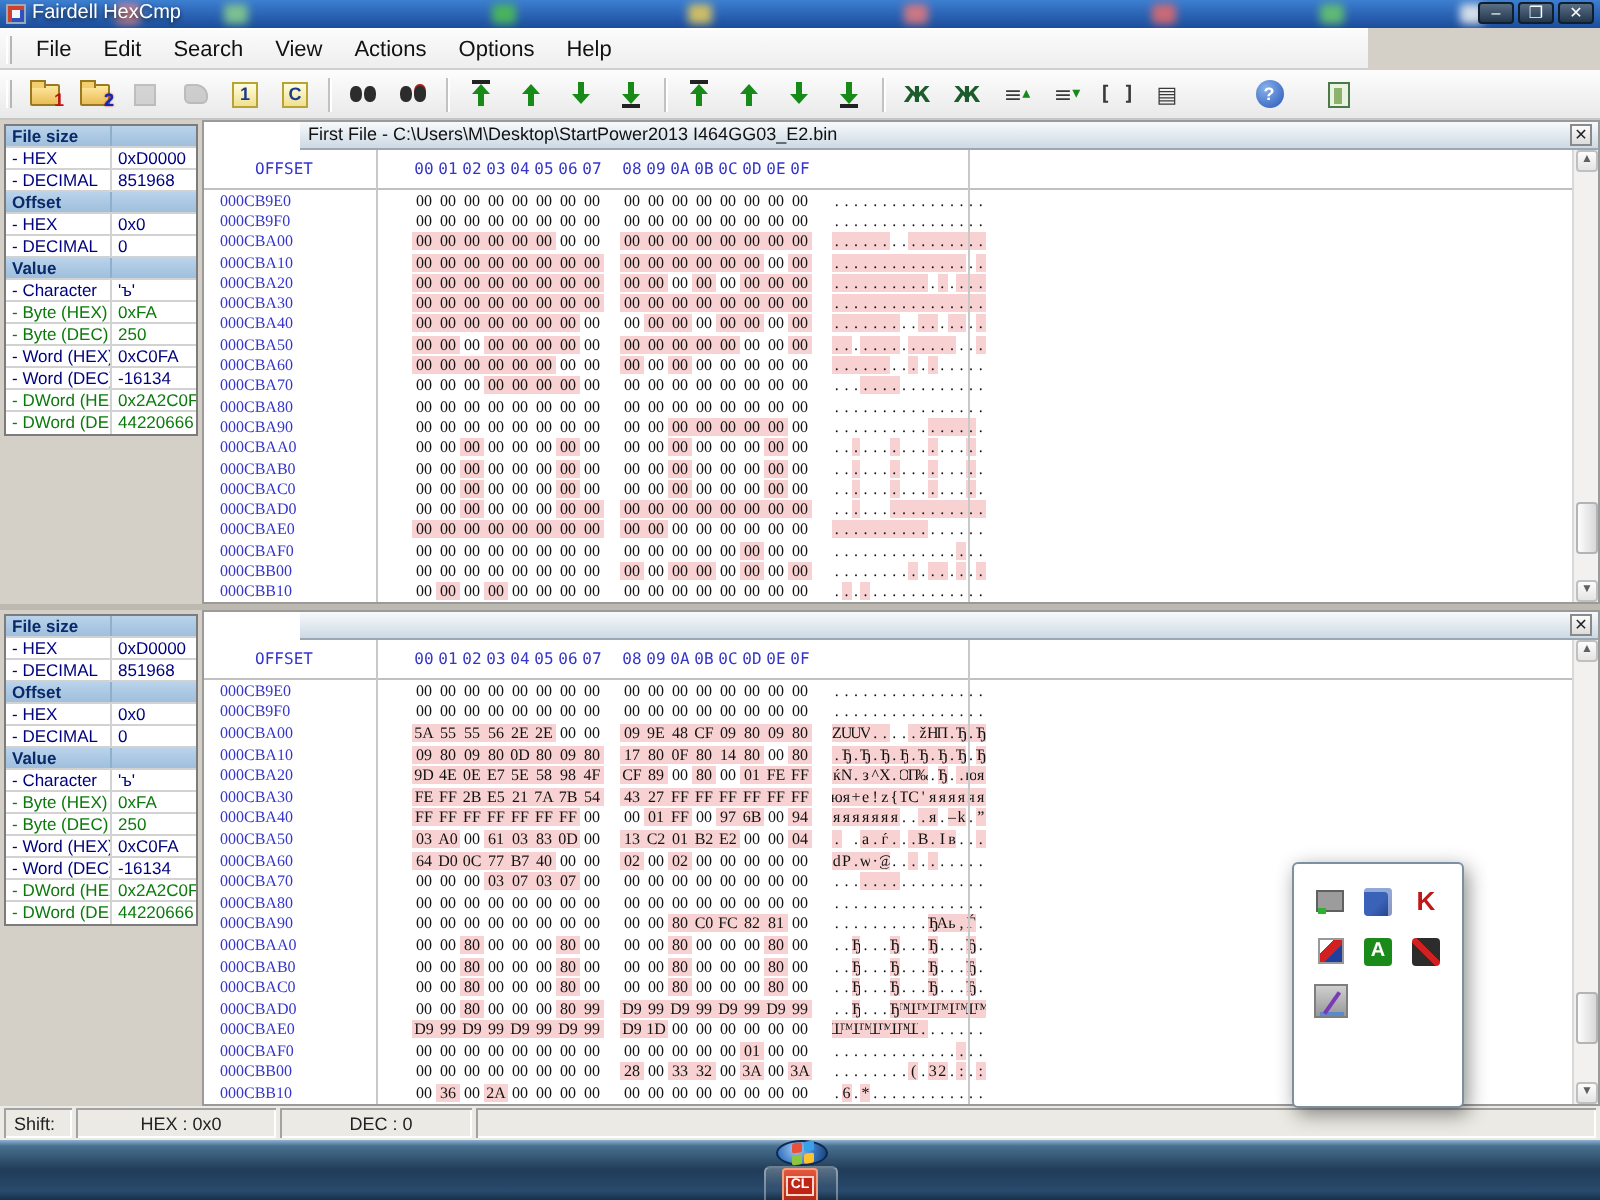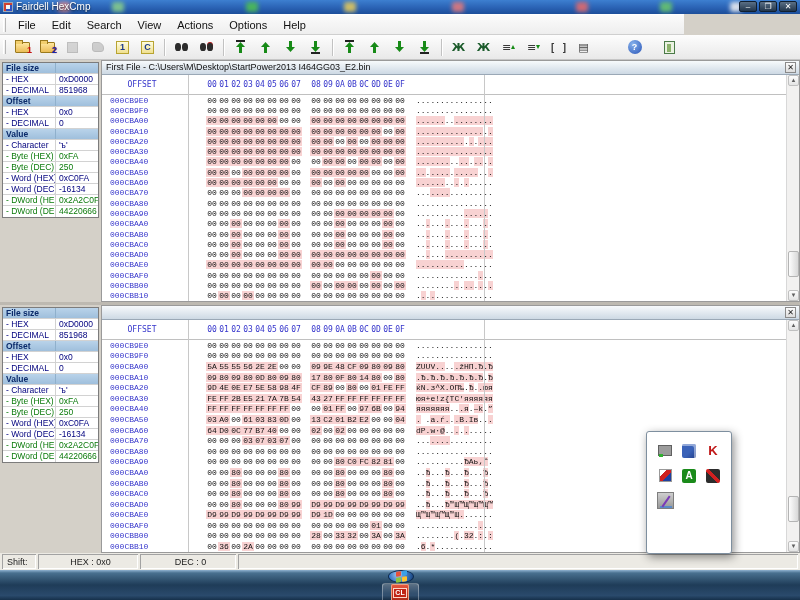--- a/index.html
+++ b/index.html
@@ -65,27 +65,27 @@
   .prow:last-child { border-bottom:none; }
   .phead { background:linear-gradient(#b9d3ea,#9fbfdc); font-weight:bold; color:#0a2a6a;gap:39px; }
   .phead .pl { border-right:1px solid #8fb0cc; }
   .pl { width:53px; padding:0 0 0 3px; border-right:1px solid #d2d2d2; overflow:hidden; white-space:nowrap; }
   .pv { flex:1; padding:0 0 0 3px; overflow:hidden; white-space:nowrap; }
   .c-navy { color:#00007e; } .c-green { color:#0a7a0a; }
 
   
   .hexwrap { flex:1; height:100%; display:flex; flex-direction:column; border:1px solid #9a9a9a; background:#fff; position:relative; }
   .filebar { height:14px; background:linear-gradient(#f7fafc,#cdd9e4); border-bottom:1px solid #9aa8b6;
-    font-size:9px; color:#101010; padding:1px 0 0 4px; position:relative; white-space:nowrap; overflow:hidden; }
+    font-size:9px; color:#101010; padding:1px 0 0 4px; position:relative; white-space:nowrap; overflow:hidden;margin-left:48px; }
   .fclose { position:absolute; right:3px; top:1px; width:11px; height:11px; background:linear-gradient(#fcfcfc,#dcdcdc);
     border:1px solid #8a8a8a; font-size:8px; line-height:9px; text-align:center; color:#222; }
   .hexhead { height:20px; display:flex; align-items:center; border-bottom:1px solid #c0c0c0; color:#3535cb;
     font-family:"DejaVu Sans Mono",monospace; font-size:8px; }
   .hexbody { flex:1; display:flex; flex-direction:column; overflow:hidden; }
-  .hrow { flex:1; display:flex; align-items:center; font-family:Liberation Mono, monospace; font-size:8px; }
+  .hrow { flex:1; display:flex; align-items:center; font-family:Liberation Serif, serif; font-size:8px; }
   .off { width:80px; padding-left:8px; color:#3535cb; }
   .offh { width:80px; text-align:center; }
   .bytes { display:flex; margin-left:24px; }
   .bcell { width:12px; text-align:center; height:100%; display:flex; align-items:center; justify-content:center; color:#111; }
   .hcell { width:12px; text-align:center; }
   .midgap { width:8px; }
   .asc { display:flex; margin-left:10px; }
   .acell { width:4.8px; overflow:hidden; text-align:center; height:100%; display:flex; align-items:center; justify-content:center; color:#111; }
   .hl { background:#f8d2d2; }
   .vline { position:absolute; top:14px; bottom:0; width:1px; background:#c8c8c8; }

